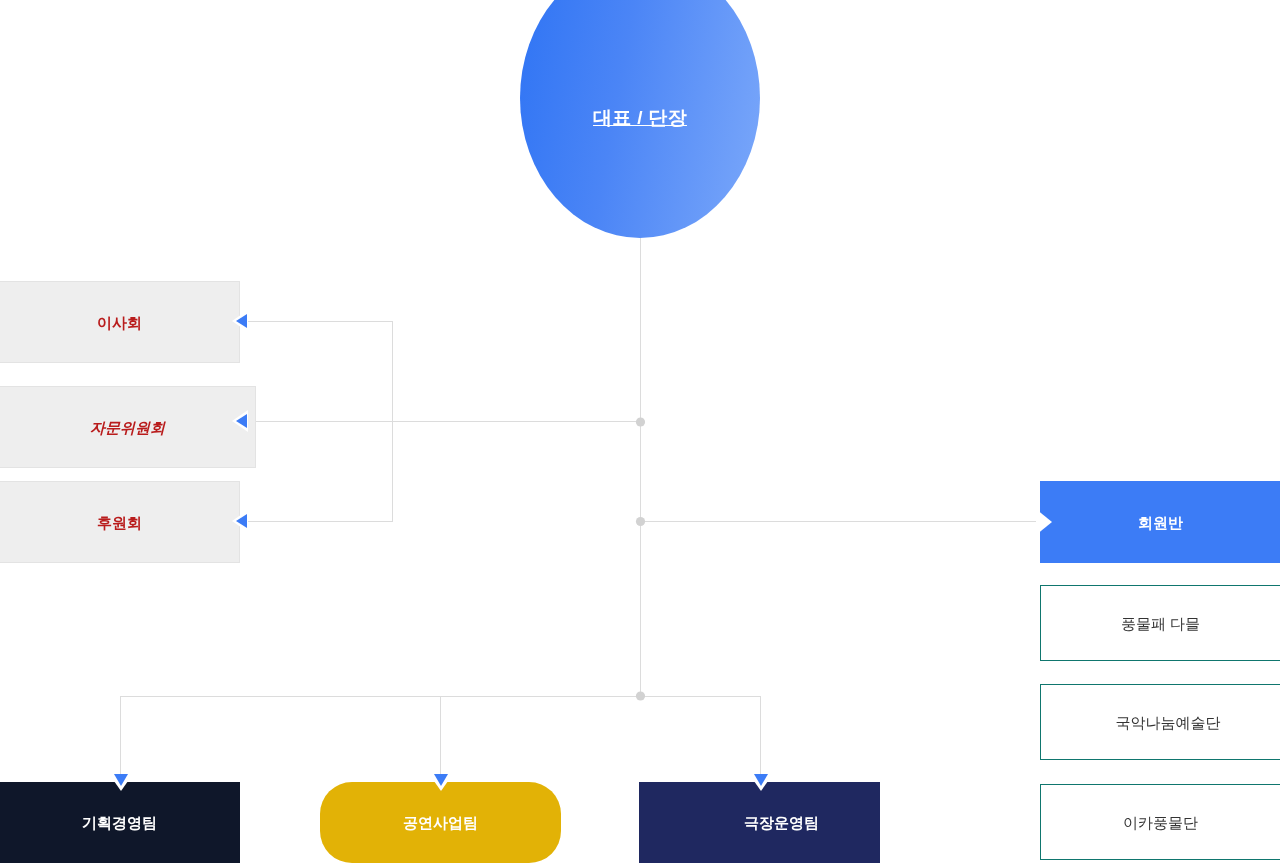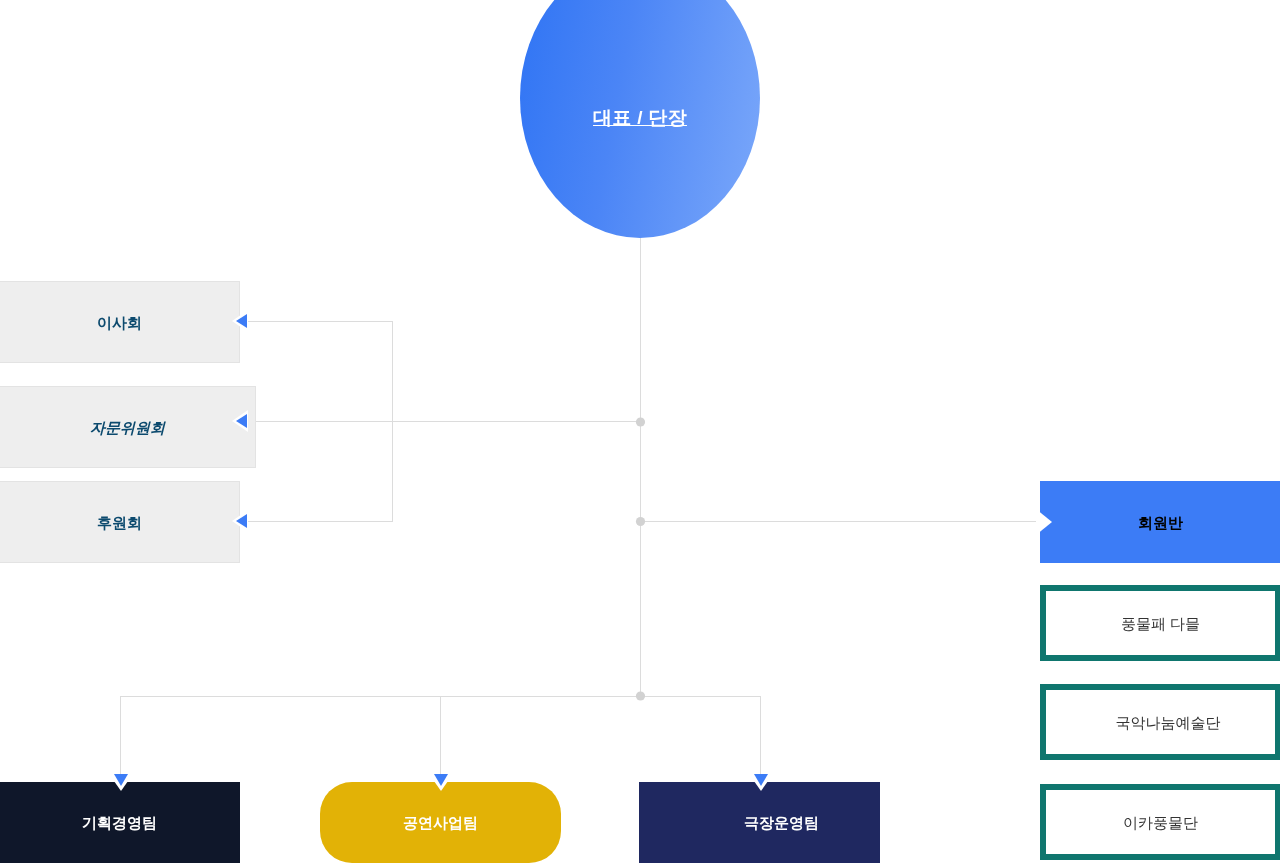--- a/index.html
+++ b/index.html
@@ -66,39 +66,39 @@
     white-space: nowrap;
     line-height: 1;
   }
 
   
   .box-gray {
     background: #eeeeee;
     border: 1px solid #e3e3e3;
   }
   .box-gray .label {
-    color: #0c4a6e;
+    color: #b91c1c;
     font-size: 15px;
     font-weight: bold;
   }
 
   
   .box-blue {
     background: #3c7cf6;
   }
   .box-blue .label {
-    color: #000000;
+    color: #ffffff;
     font-size: 15px;
     font-weight: bold;
   }
 
   
   .box-white {
     background: #ffffff;
-    border: 6px solid #0f766e;
+    border: 1px solid #0f766e;
   }
   .box-white .label {
     color: #333333;
     font-size: 15px;
     font-weight: normal;
   }
 
   
   .box-green  { background: #0f172a; }
   .box-yellow { background: #e2b206; }

